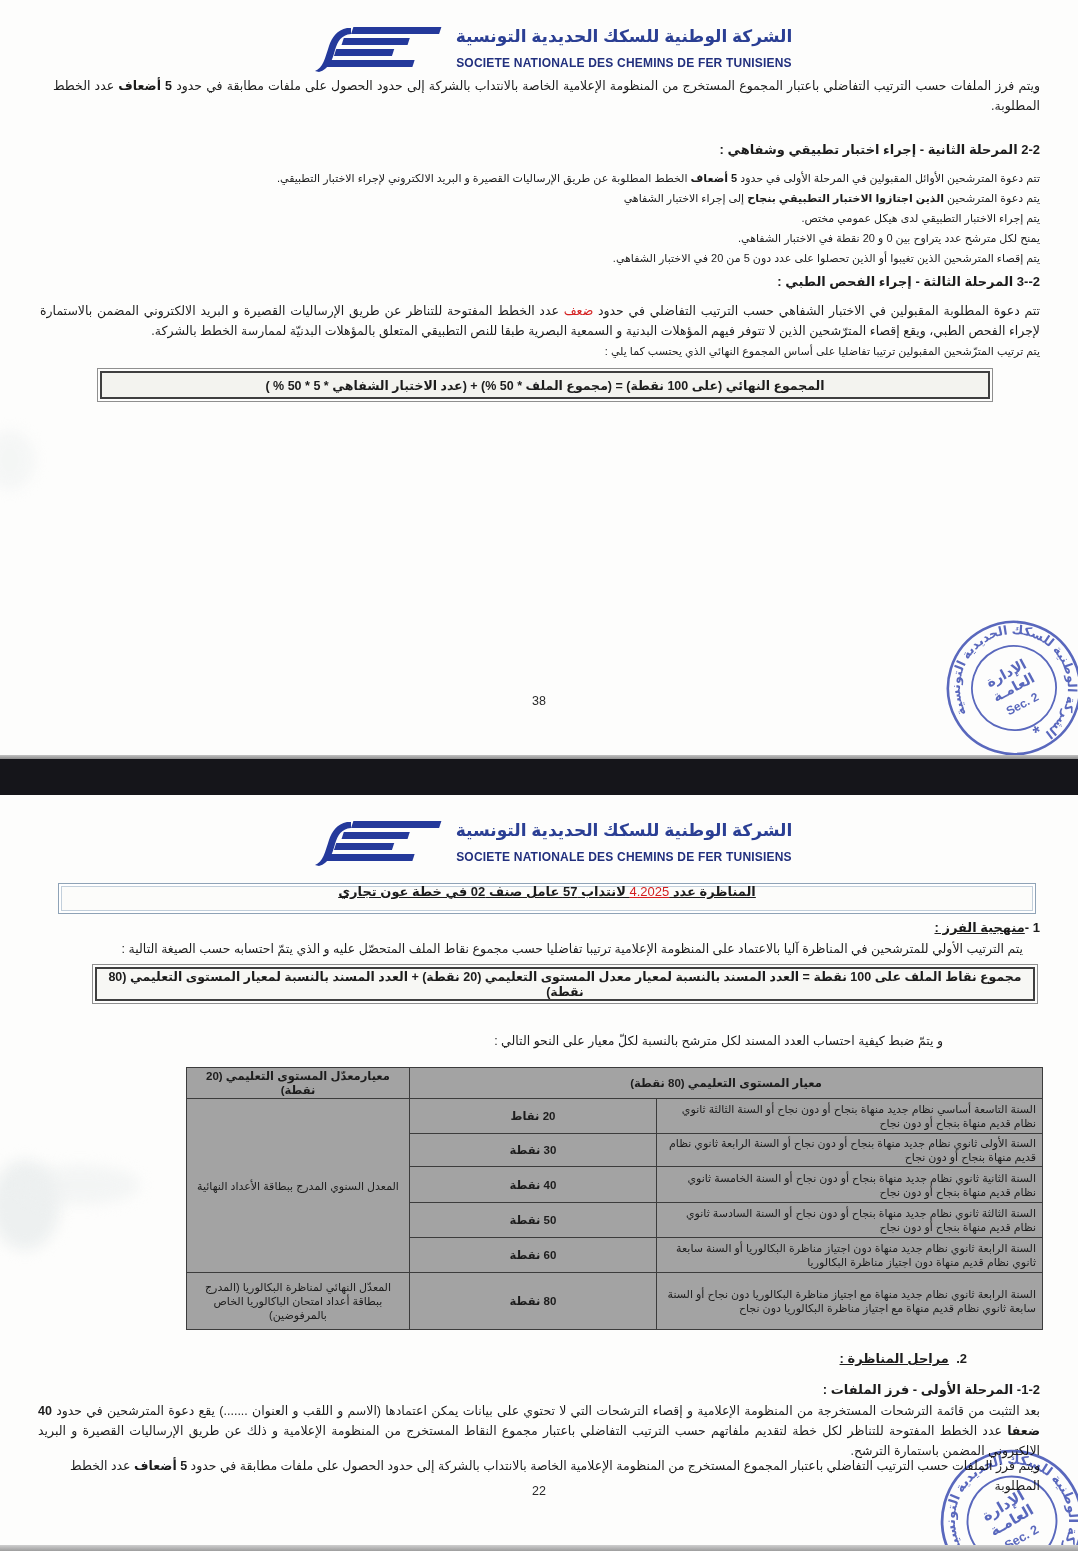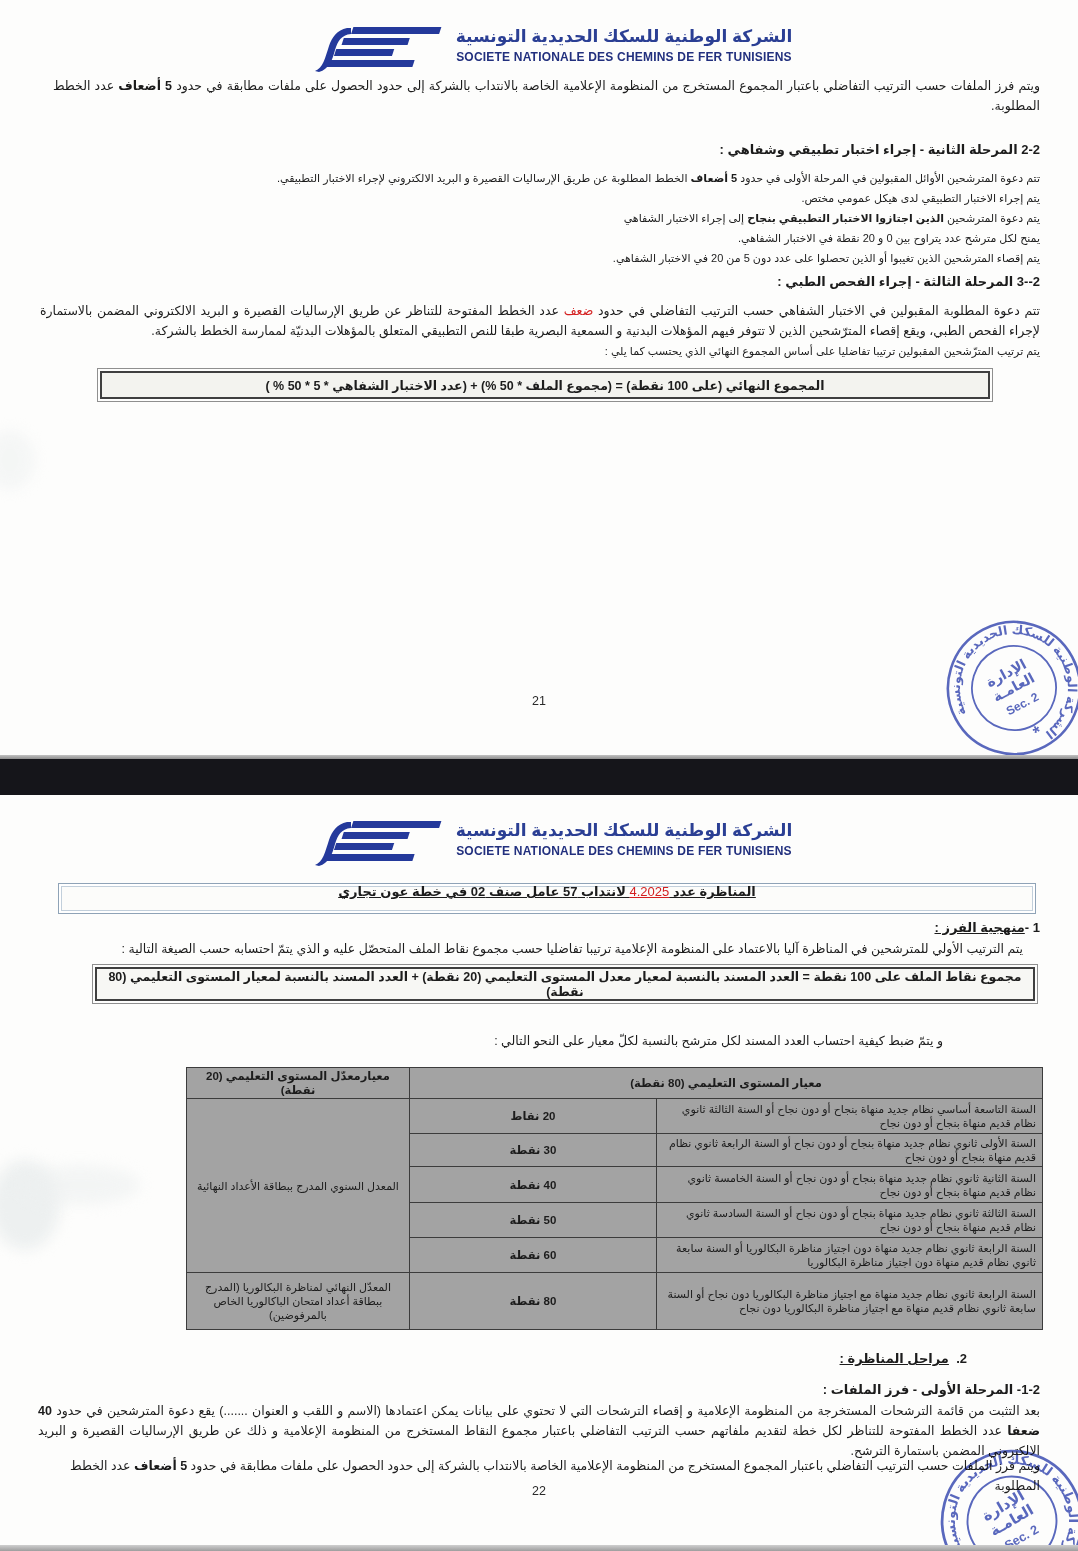--- a/index.html
+++ b/index.html
@@ -2,21 +2,21 @@
 <html lang="ar"><head>
 <meta charset="utf-8">
 <style>
   *{box-sizing:border-box;margin:0;padding:0}
   html,body{background:#ffffff}
   .canvas{position:relative;width:1078px;height:1551px;background:#fdfdfc;overflow:hidden;
           font-family:"Liberation Sans","DejaVu Sans",sans-serif;color:#1c1c1c}
   .abs{position:absolute}
   .hdr-text{position:absolute;text-align:center}
   .hdr-ar{font-size:17px;font-weight:700;color:#2b3f94;direction:rtl;line-height:22px}
-  .hdr-fr{font-size:12px;font-weight:700;color:#22307e;letter-spacing:.2px;margin-top:2px}
+  .hdr-fr{font-size:12px;font-weight:700;color:#22307e;letter-spacing:.2px;margin-top:8px}
   .para{position:absolute;direction:rtl;font-size:12.5px;line-height:20px;text-align:justify}
   .line{direction:rtl;text-align:right;font-size:11px;line-height:20px}
   .h{position:absolute;direction:rtl;font-weight:700;font-size:13px;white-space:nowrap}
   .b{font-weight:700}
   .red{color:#d42020;font-weight:400}
   .u{text-decoration:underline}
   .fbox{position:absolute;border:2px solid #3f3f3f;outline:1px solid #8f8f8f;outline-offset:2px;
         background:#f3f3ef;display:flex;align-items:center;justify-content:center;
         direction:rtl;font-weight:700;font-size:12.5px;text-align:center;padding:2px 8px}
   .titlebox{position:absolute;border:1px solid #8fa3b7;box-shadow:inset 0 0 0 2px #ffffff,inset 0 0 0 3px #c2cfdb;
@@ -63,22 +63,22 @@
     </div>
 
     <p class="para" style="top:76px;right:38px;width:987px">
       <span>ويتم فرز الملفات  حسب الترتيب التفاضلي باعتبار المجموع المستخرج من المنظومة الإعلامية الخاصة بالانتداب بالشركة إلى حدود الحصول على ملفات مطابقة في حدود </span><span class="b">5 أضعاف</span><span> عدد الخطط المطلوبة.</span>
     </p>
 
     <div class="h" style="top:142px;right:38px">2-2  المرحلة الثانية - إجراء اختبار تطبيقي وشفاهي :</div>
 
     <div class="abs" style="top:168px;right:38px;width:992px">
       <div class="line"><span>تتم دعوة المترشحين الأوائل المقبولين في المرحلة الأولى في حدود </span><span class="b">5 أضعاف</span><span> الخطط المطلوبة عن طريق الإرساليات القصيرة و البريد الالكتروني لإجراء الاختبار التطبيقي.</span></div>
+      <div class="line"><span>يتم دعوة المترشحين </span><span class="b">الذين اجتازوا الاختبار التطبيقي بنجاح</span><span> إلى إجراء الاختبار الشفاهي</span></div>
       <div class="line">يتم إجراء الاختبار التطبيقي لدى هيكل عمومي مختص.</div>
-      <div class="line"><span>يتم دعوة المترشحين </span><span class="b">الذين اجتازوا الاختبار التطبيقي بنجاح</span><span> إلى إجراء الاختبار الشفاهي</span></div>
       <div class="line">يمنح لكل مترشح عدد يتراوح بين 0 و 20 نقطة في الاختبار الشفاهي.</div>
       <div class="line">يتم إقصاء المترشحين الذين  تغيبوا أو الذين تحصلوا على عدد دون 5 من 20 في الاختبار الشفاهي.</div>
     </div>
 
     <div class="h" style="top:274px;right:38px">2--3 المرحلة الثالثة - إجراء الفحص الطبي :</div>
 
     <div class="abs" style="top:301px;right:38px;width:1000px">
       <p class="para" style="position:static">
         <span>تتم دعوة المطلوبة المقبولين في الاختبار  الشفاهي حسب الترتيب التفاضلي في حدود </span><span class="red">ضعف</span><span> عدد الخطط المفتوحة للتناظر عن طريق الإرساليات القصيرة و البريد الالكتروني المضمن بالاستمارة  لإجراء الفحص الطبي، ويقع إقصاء المترّشحين الذين لا تتوفر فيهم المؤهلات البدنية و السمعية البصرية طبقا للنص التطبيقي المتعلق بالمؤهلات البدنيّة لممارسة الخطط بالشركة.</span>
       </p>
@@ -99,21 +99,21 @@
           <g text-anchor="middle" font-weight="700">
             <text x="70" y="58" font-size="14">الإدارة</text>
             <text x="70" y="74" font-size="14">العامـة</text>
             <text x="70" y="92" font-size="12">Sec. 2</text>
             <text x="70" y="126" font-size="18">*</text>
           </g>
         </g>
       </svg>
     </div>
 
-    <div class="pagenum" style="top:694px">21</div>
+    <div class="pagenum" style="top:694px">38</div>
   </div>
 
   <div class="sep-line" style="top:755px"></div>
   <div class="sep-band" style="top:759px;height:36px"></div>
 
   <div class="abs" style="left:0;top:795px;width:1078px;height:756px"></div>
 
   <div class="abs" style="left:303px;top:816px">
     <svg class="logo-svg" width="145" height="52" viewBox="0 0 145 52">
       <g fill="#24399b">

